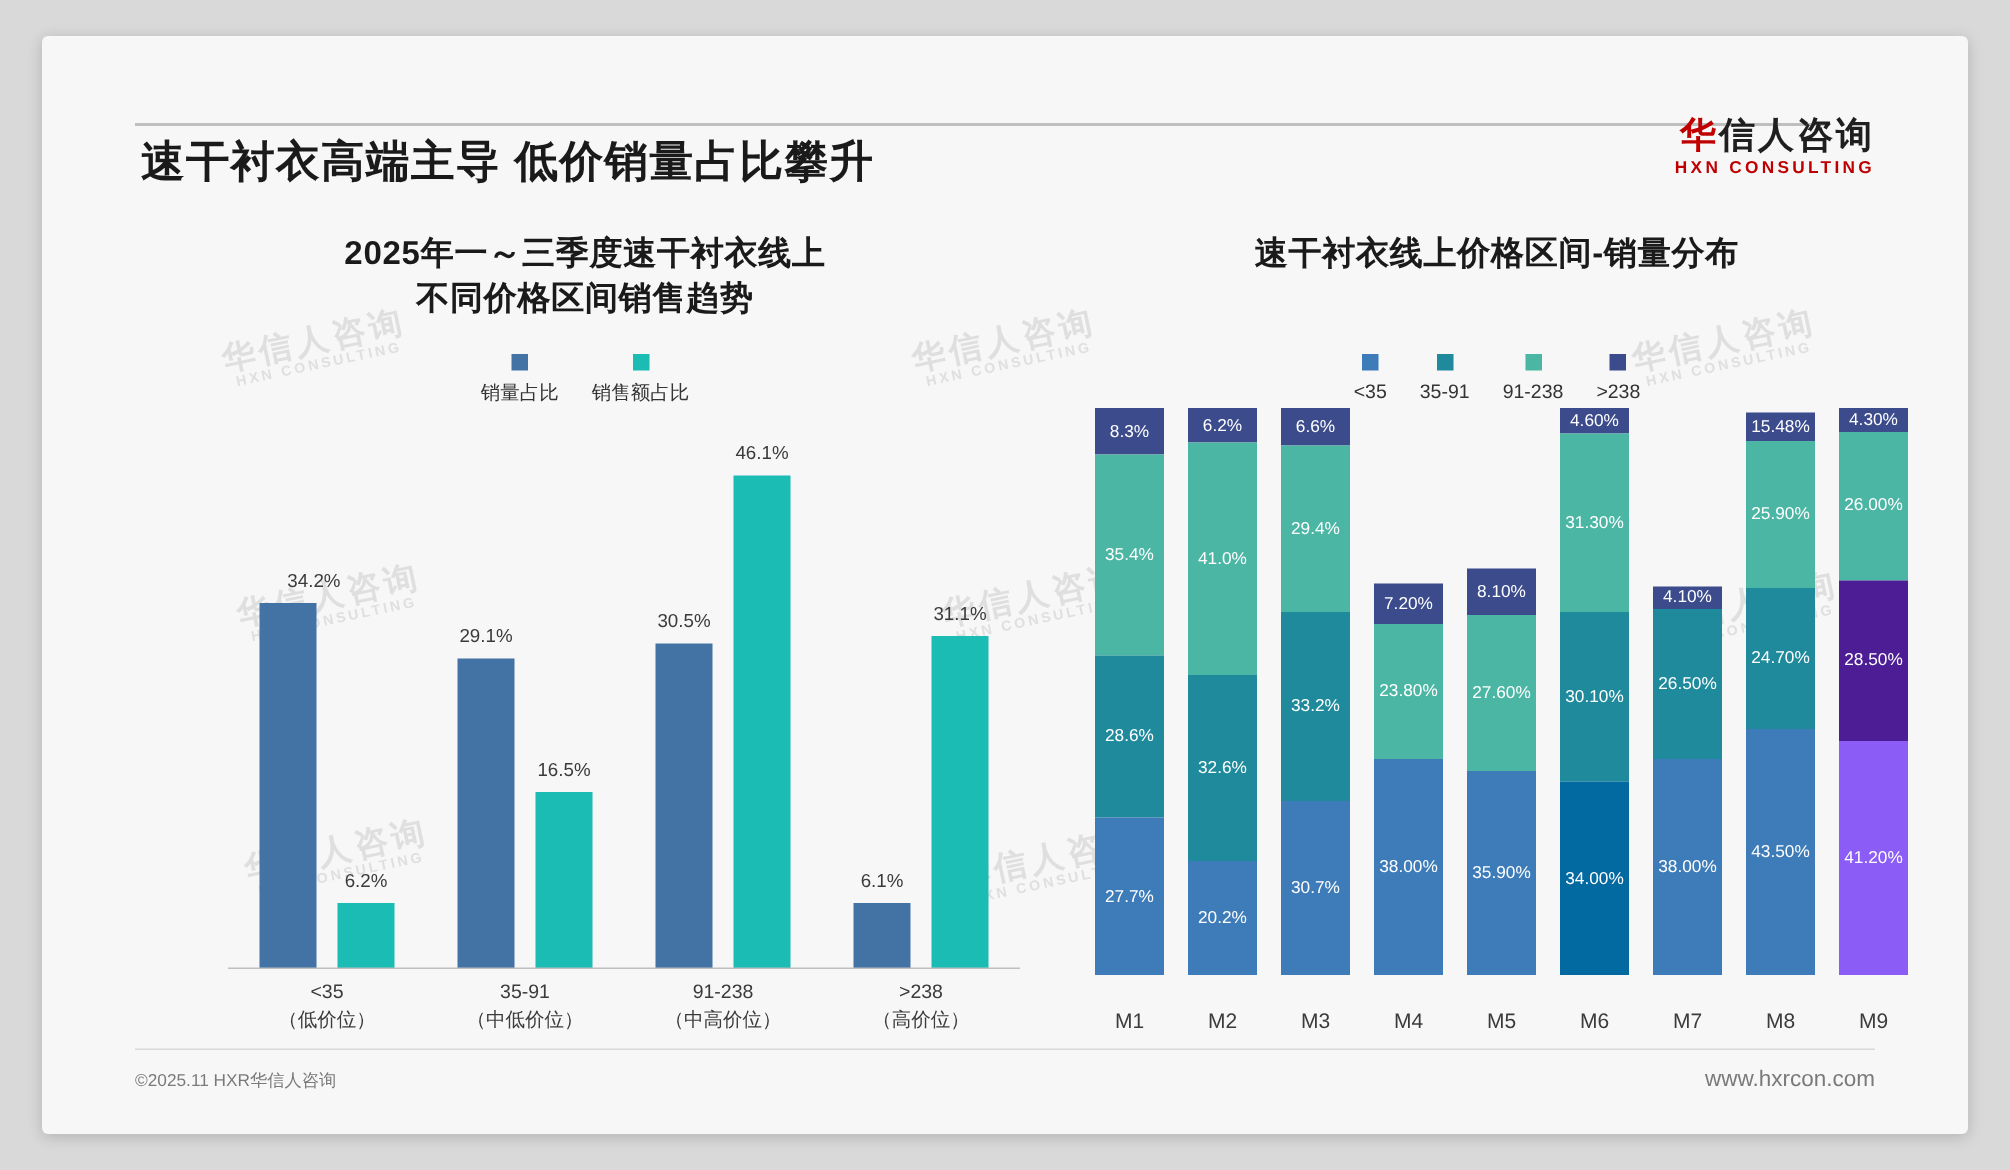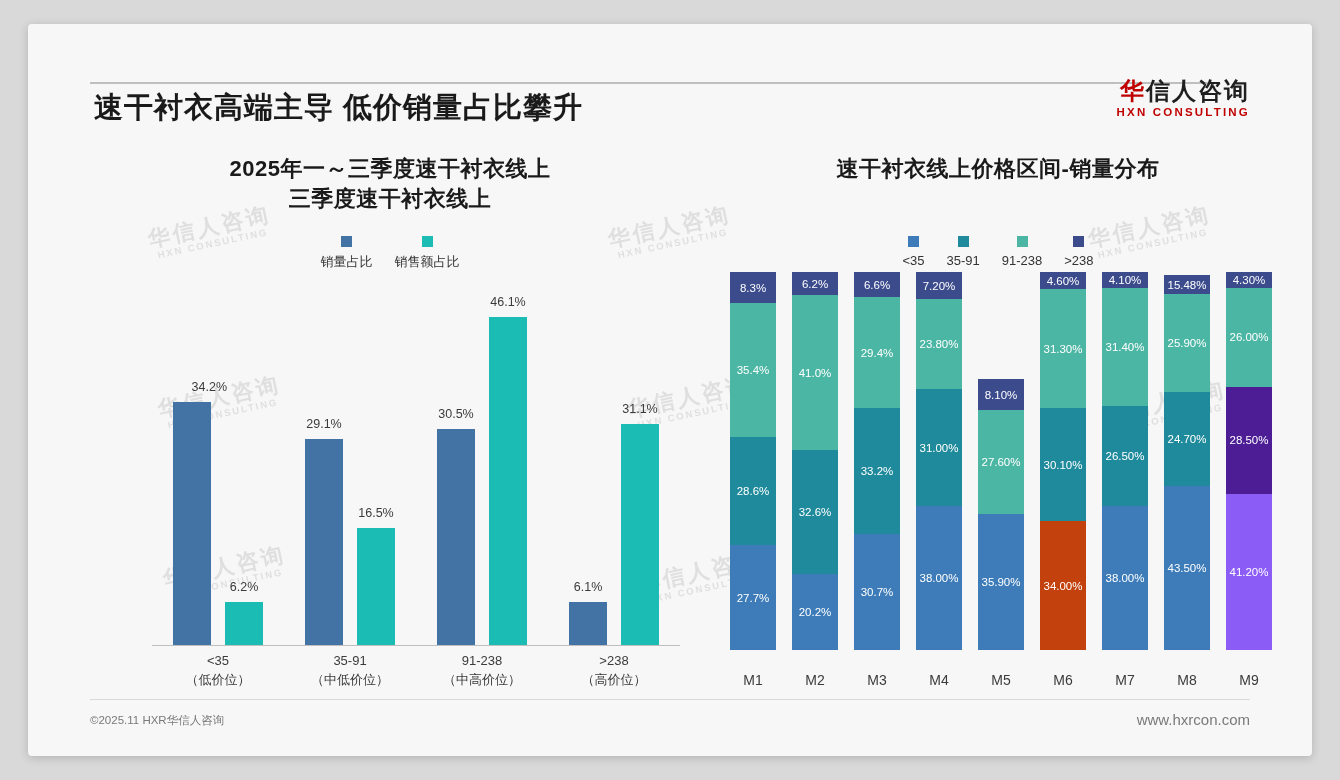--- a/index.html
+++ b/index.html
@@ -294,21 +294,21 @@
       <div class="wm-en">HXN CONSULTING</div>
     </div>
     <div class="wm" style="left:610px; top:535px;">
       <div class="wm-cn">华信人咨询</div>
       <div class="wm-en">HXN CONSULTING</div>
     </div>
 
     <div class="panel" id="chart-left">
       <div class="panel-title" style="top:0;">
         <div>2025年一～三季度速干衬衣线上</div>
-        <div>三季度速干衬衣线上</div>
+        <div>不同价格区间销售趋势</div>
       </div>
       <div class="legend" style="top:82px;">
         <div class="legend-item">
           <span class="swatch" style="background:#4273a4"></span>
           <span>销量占比</span>
         </div>
         <div class="legend-item">
           <span class="swatch" style="background:#1bbcb4"></span>
           <span>销售额占比</span>
         </div>
@@ -455,23 +455,20 @@
               </div>
           </div>
 
           <div class="stack">
             <div class="seg" style="background:#3b4b8c;height:7.2%">
                 <span>7.20%</span>
               </div>
             <div class="seg" style="background:#4cb6a4;height:23.8%">
                 <span>23.80%</span>
               </div>
-            <div class="seg" style="background:#1f8a9b;height:31.0%">
-                <span>31.00%</span>
-              </div>
             <div class="seg" style="background:#3d7cb8;height:38.0%">
                 <span>38.00%</span>
               </div>
           </div>
 
           <div class="stack">
             <div class="seg" style="background:#3b4b8c;height:8.1%">
                 <span>8.10%</span>
               </div>
             <div class="seg" style="background:#4cb6a4;height:27.6%">
@@ -485,31 +482,28 @@
           <div class="stack">
             <div class="seg" style="background:#3b4b8c;height:4.6%">
                 <span>4.60%</span>
               </div>
             <div class="seg" style="background:#4cb6a4;height:31.3%">
                 <span>31.30%</span>
               </div>
             <div class="seg" style="background:#1f8a9b;height:30.1%">
                 <span>30.10%</span>
               </div>
-            <div class="seg" style="background:#c2410c;height:34.0%">
+            <div class="seg" style="background:#0369a1;height:34.0%">
                 <span>34.00%</span>
               </div>
           </div>
 
           <div class="stack">
             <div class="seg" style="background:#3b4b8c;height:4.1%">
                 <span>4.10%</span>
-              </div>
-            <div class="seg" style="background:#4cb6a4;height:31.4%">
-                <span>31.40%</span>
               </div>
             <div class="seg" style="background:#1f8a9b;height:26.5%">
                 <span>26.50%</span>
               </div>
             <div class="seg" style="background:#3d7cb8;height:38.0%">
                 <span>38.00%</span>
               </div>
           </div>
 
           <div class="stack">

